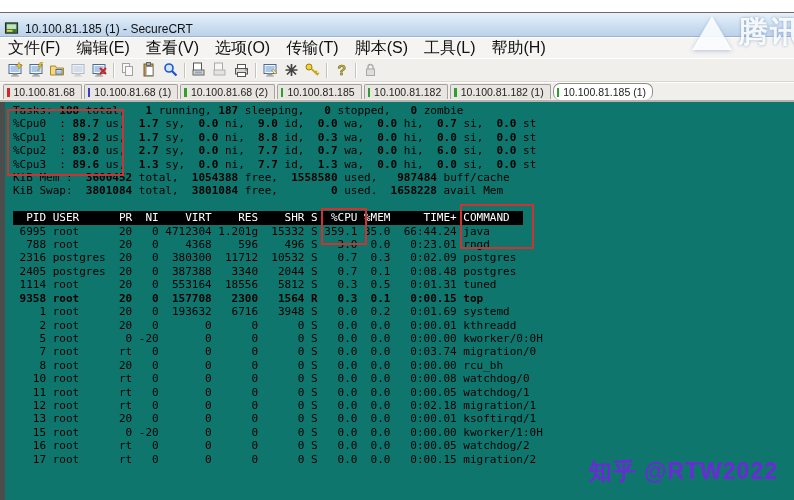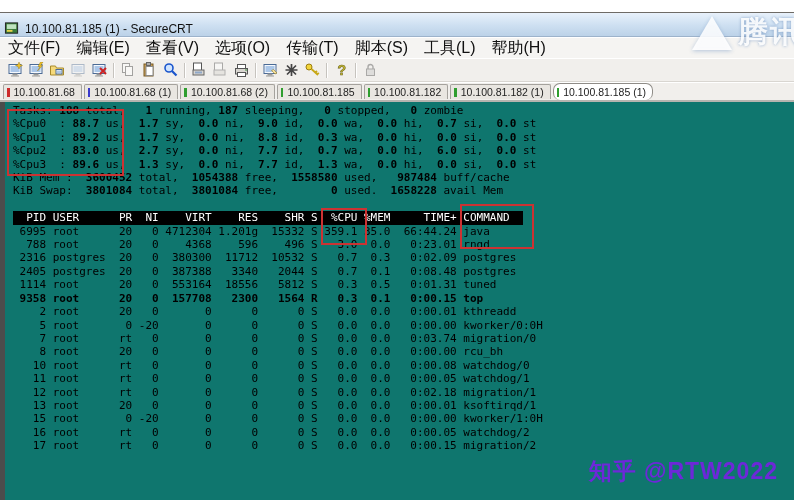--- a/index.html
+++ b/index.html
@@ -272,20 +272,21 @@
         <div class="tline">KiB Mem :  <b>3600452</b> total,  <b>1054388</b> free,  <b>1558580</b> used,   <b>987484</b> buff/cache</div>
         <div class="tline">KiB Swap:  <b>3801084</b> total,  <b>3801084</b> free,        <b>0</b> used.  <b>1658228</b> avail Mem</div>
         <div class="tline">&nbsp;</div>
         <div class="tline"><span class="theader">  PID USER      PR  NI    VIRT    RES    SHR S  %CPU %MEM     TIME+ COMMAND  </span></div>
         <div class="tline"> 6995 root      20   0 4712304 1.201g  15332 S 359.1 35.0  66:44.24 java</div>
         <div class="tline">  788 root      20   0    4368    596    496 S   3.0  0.0   0:23.01 rngd</div>
         <div class="tline"> 2316 postgres  20   0  380300  11712  10532 S   0.7  0.3   0:02.09 postgres</div>
         <div class="tline"> 2405 postgres  20   0  387388   3340   2044 S   0.7  0.1   0:08.48 postgres</div>
         <div class="tline"> 1114 root      20   0  553164  18556   5812 S   0.3  0.5   0:01.31 tuned</div>
         <div class="tline trow-bold"> 9358 root      20   0  157708   2300   1564 R   0.3  0.1   0:00.15 top</div>
+        <div class="tline">    1 root      20   0  193632   6716   3948 S   0.0  0.2   0:01.69 systemd</div>
         <div class="tline">    2 root      20   0       0      0      0 S   0.0  0.0   0:00.01 kthreadd</div>
         <div class="tline">    5 root       0 -20       0      0      0 S   0.0  0.0   0:00.00 kworker/0:0H</div>
         <div class="tline">    7 root      rt   0       0      0      0 S   0.0  0.0   0:03.74 migration/0</div>
         <div class="tline">    8 root      20   0       0      0      0 S   0.0  0.0   0:00.00 rcu_bh</div>
         <div class="tline">   10 root      rt   0       0      0      0 S   0.0  0.0   0:00.08 watchdog/0</div>
         <div class="tline">   11 root      rt   0       0      0      0 S   0.0  0.0   0:00.05 watchdog/1</div>
         <div class="tline">   12 root      rt   0       0      0      0 S   0.0  0.0   0:02.18 migration/1</div>
         <div class="tline">   13 root      20   0       0      0      0 S   0.0  0.0   0:00.01 ksoftirqd/1</div>
         <div class="tline">   15 root       0 -20       0      0      0 S   0.0  0.0   0:00.00 kworker/1:0H</div>
         <div class="tline">   16 root      rt   0       0      0      0 S   0.0  0.0   0:00.05 watchdog/2</div>

